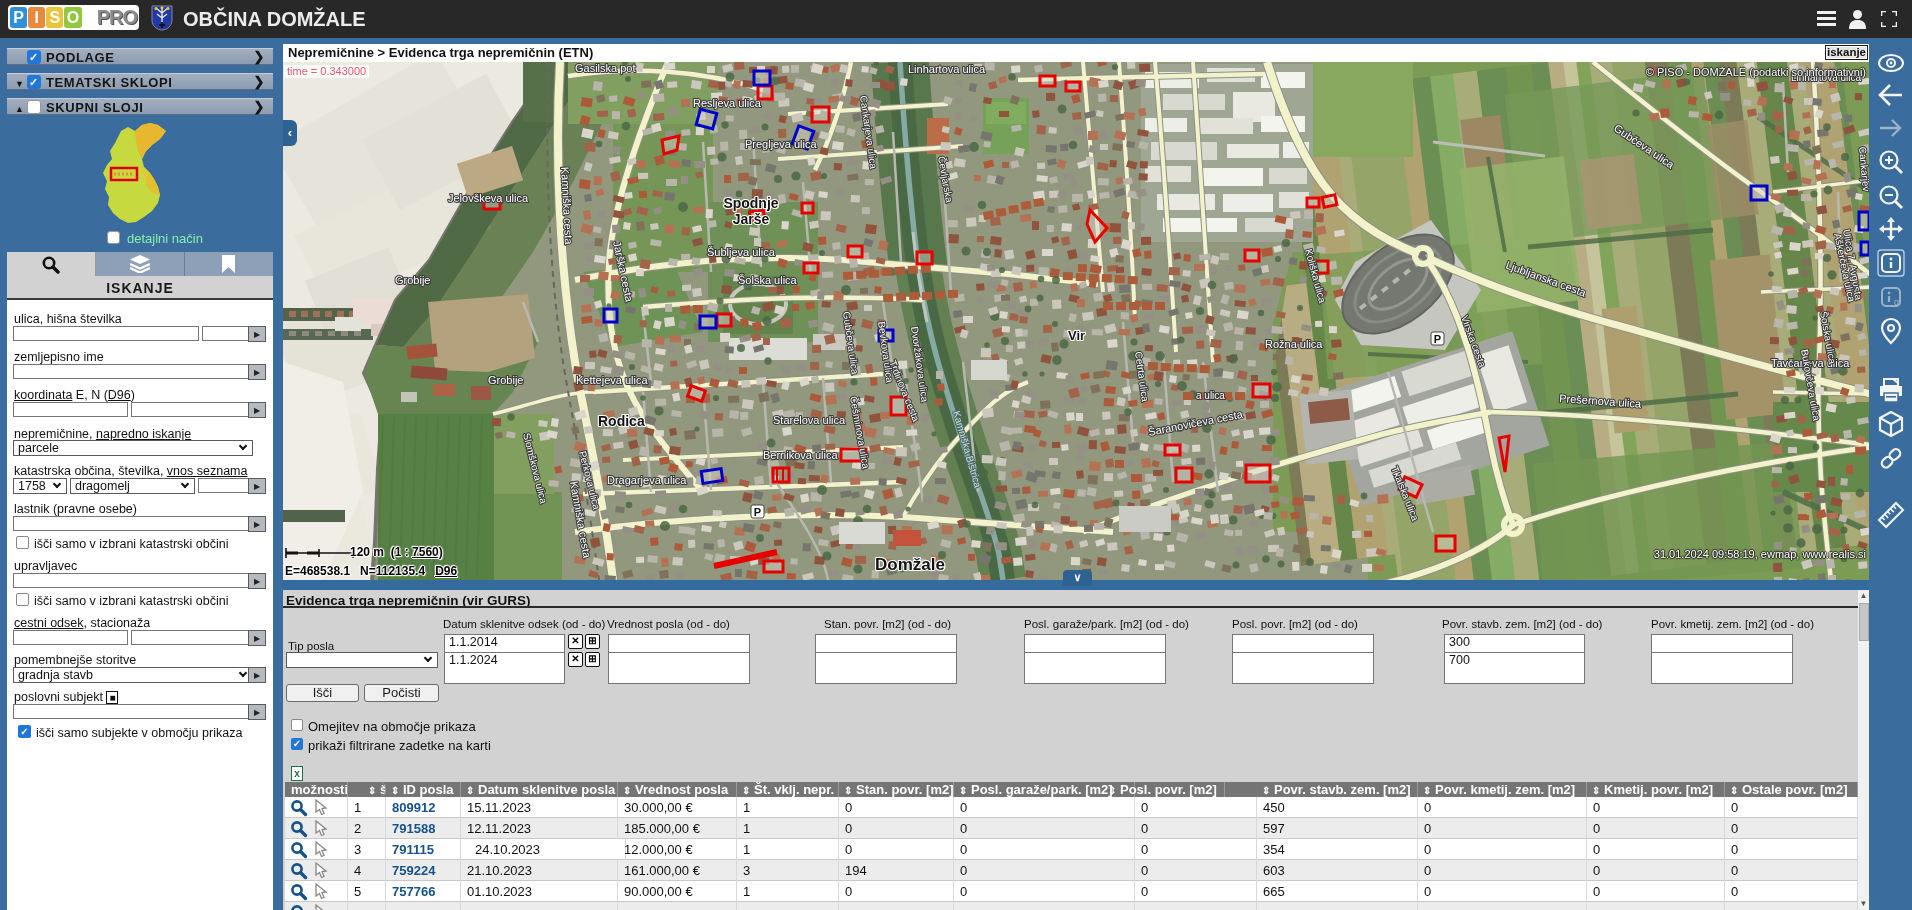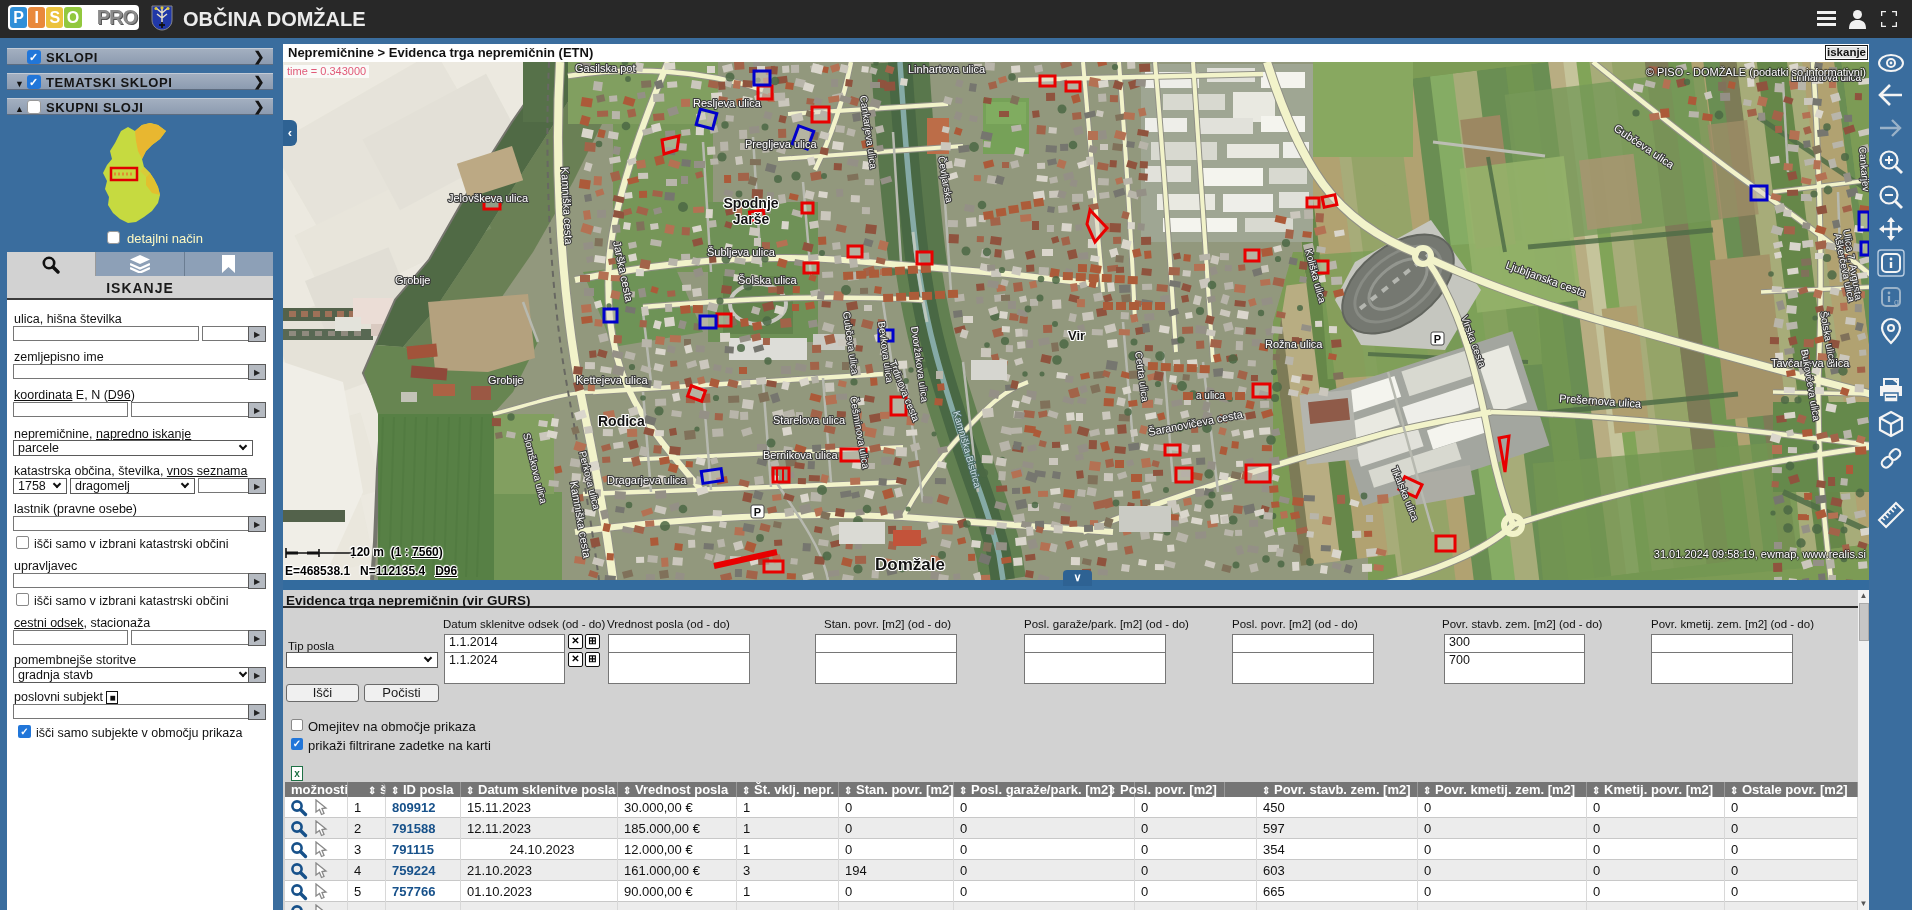--- a/index.html
+++ b/index.html
@@ -116,21 +116,21 @@
       <circle cx="9.5" cy="5.5" r="4.5" fill="#f0f0f0"></circle>
       <path d="M1,20 C1,13.5 4,11 9.5,11 C15,11 18,13.5 18,20 Z" fill="#f0f0f0"></path>
     </svg>
     <svg class="tbico" style="left:1881px;top:11px;position:absolute;" width="16" height="16" viewBox="0 0 16 16">
       <path d="M0,5 V0 H5 M11,0 H16 V5 M16,11 V16 H11 M5,16 H0 V11" fill="none" stroke="#f0f0f0" stroke-width="2.6"></path>
     </svg>
   </div>
 <div id="sidebar">
     <div class="shead" style="top:10px;">
       <span class="cbx on" style="position:absolute;left:20px;top:1px;">✓</span>
-      <span class="txt">SKLOPI</span>
+      <span class="txt">PODLAGE</span>
       <span class="arr">❯</span>
     </div>
     <div class="shead" style="top:35px;">
       <span class="tri">▼</span>
       <span class="cbx on" style="position:absolute;left:20px;top:1px;">✓</span>
       <span class="txt">TEMATSKI SKLOPI</span>
       <span class="arr">❯</span>
     </div>
     <div class="shead" style="top:60px;">
       <span class="tri">▲</span>
@@ -140,21 +140,21 @@
     </div>
     <svg class="abs" style="left:88px;top:83px;" width="100" height="110" viewBox="0 0 100 110">
       <polygon points="33,10 40,6 47,10 54,4 62,2 70,4 78,10 72,18 64,24 58,30 54,38 56,46 62,52 66,58 70,66 72,74 70,82 64,90 56,96 48,101 40,102 32,98 25,92 20,84 21,76 17,68 19,60 15,52 19,44 24,38 22,30 27,22 30,16" fill="#c6da40"></polygon>
       <polygon points="47,10 54,4 62,2 70,4 78,10 72,18 64,24 58,30 54,38 50,30 48,20" fill="#e8b730"></polygon>
       <polygon points="62,52 66,58 70,66 72,74 64,72 58,64 58,56" fill="#e2c02e"></polygon>
       <polygon points="56,46 62,52 58,56 52,50" fill="#d8cc38"></polygon>
       <rect x="23" y="47" width="26" height="12" fill="none" stroke="#e00000" stroke-width="2.5"></rect>
       <line x1="26" y1="53" x2="46" y2="53" stroke="#e09030" stroke-width="3" stroke-dasharray="2 2"></line>
     </svg>
     <span class="cbx off" style="position:absolute;left:107px;top:193px;width:13px;height:13px;"></span>
-    <span style="position:absolute;left:127px;top:193px;color:#fef9c3;font-size:13px;">detajlni način</span>
+    <span style="position:absolute;left:127px;top:193px;color:#86efac;font-size:13px;">detajlni način</span>
     <div id="tabs">
       <div class="tab act">
         <svg style="position:absolute;left:34px;top:3px;" width="19" height="19" viewBox="0 0 19 19">
           <circle cx="8" cy="8" r="5.2" fill="none" stroke="#111" stroke-width="2.6"></circle>
           <line x1="12" y1="12" x2="17" y2="17" stroke="#111" stroke-width="3.4" stroke-linecap="round"></line>
         </svg>
       </div>
       <div class="tab">
         <svg style="position:absolute;left:34px;top:3px;" width="20" height="18" viewBox="0 0 20 18">
           <polygon points="10,0 20,4.5 10,9 0,4.5" fill="#fff"></polygon>
@@ -2236,21 +2236,21 @@
           <svg width="18" height="18" viewBox="0 0 18 18" style="position:absolute;left:4px;top:2px;">
             <circle cx="7" cy="7" r="4.6" fill="none" stroke="#17518a" stroke-width="2.6"></circle>
             <line x1="10.5" y1="10.5" x2="15.5" y2="15.5" stroke="#17518a" stroke-width="3.4" stroke-linecap="round"></line>
           </svg>
           <svg width="14" height="17" viewBox="0 0 14 17" style="position:absolute;left:28px;top:2px;">
             <path d="M2,1 L2,13 L5.5,10.5 L7.5,15.5 L10,14.5 L8,9.5 L12,9 Z" fill="#fff" stroke="#888" stroke-width="1.3"></path>
           </svg>
         </div>
         <div class="td" style="left:63px;width:38px;padding-left:6px;">3</div>
         <div class="td id" style="left:101px;width:75px;padding-left:6px;">791115</div>
-        <div class="td" style="left:176px;width:157px;padding-left:6px;text-align:center;">24.10.2023</div>
+        <div class="td" style="left:184px;width:157px;padding-left:6px;">24.10.2023</div>
         <div class="td" style="left:333px;width:119px;padding-left:6px;">12.000,00 €</div>
         <div class="td" style="left:452px;width:102px;padding-left:6px;">1</div>
         <div class="td" style="left:554px;width:115px;padding-left:6px;">0</div>
         <div class="td" style="left:669px;width:181px;padding-left:6px;">0</div>
         <div class="td" style="left:850px;width:122px;padding-left:6px;">0</div>
         <div class="td" style="left:972px;width:161px;padding-left:6px;">354</div>
         <div class="td" style="left:1133px;width:169px;padding-left:6px;">0</div>
         <div class="td" style="left:1302px;width:138px;padding-left:6px;">0</div>
         <div class="td" style="left:1440px;width:133px;padding-left:6px;">0</div>
       </div>

